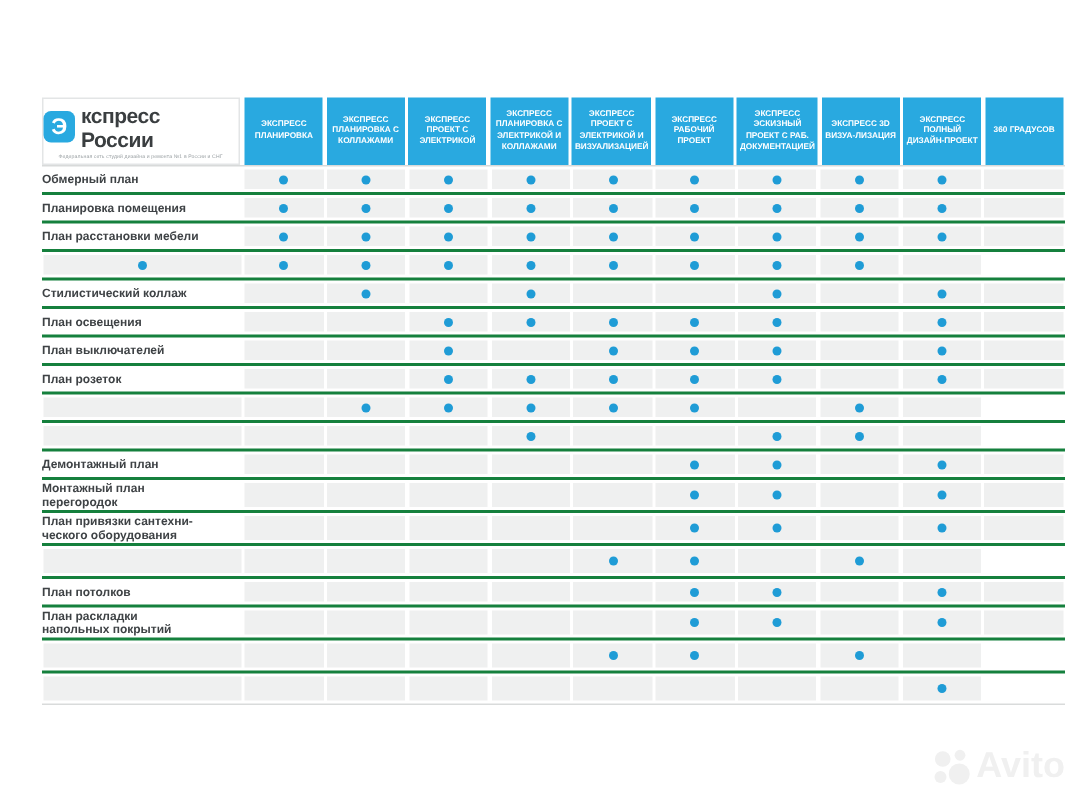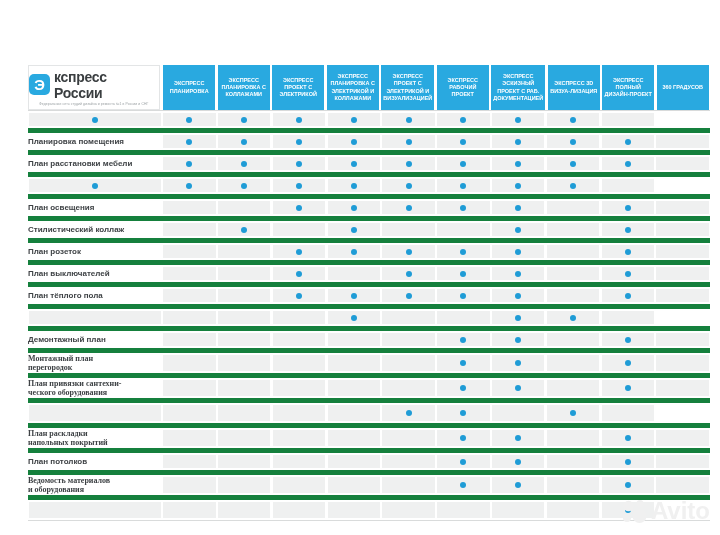--- a/index.html
+++ b/index.html
@@ -22,22 +22,22 @@
   .logo-text { font-size:14px; font-weight:700; color:#3A3E40; letter-spacing:-0.3px; }
   .logo-tagline { font-size:3.4px; color:#9AA0A3; letter-spacing:0.1px; }
   .hcell { padding:0 1.25px; box-sizing:border-box; height:100%; }
   .hcell-bg { background:var(--accent); color:#fff; height:100%; box-sizing:border-box;
               display:flex; align-items:center; justify-content:center; text-align:center;
               font-size:5.5px; line-height:1.3; font-weight:700; text-transform:uppercase; padding:2px; }
 
   
   .tbody { border-top:1px solid #D8DADA; border-bottom:1px solid #D9DBDB; }
   .trow { height:17px; }
-  .trow.tall { height:20px;font-family:Liberation Serif, serif; }
-  .trow:not(:first-child) { border-top:5px solid #15803d; }
+  .trow.tall { height:20px; }
+  .trow:not(:first-child) { border-top:2px solid #15803d; }
   .label-cell { display:flex; align-items:center; font-size:8px; font-weight:700; color:#3E4245;
                 white-space:pre-line; line-height:1.18; padding-right:4px; box-sizing:border-box; }
   .dcell { padding:2px 1.25px; box-sizing:border-box; height:100%; }
   .dcell-bg { background:#EFF0F0; height:100%; display:flex; align-items:center; justify-content:center; }
   .dot { width:6px; height:6px; border-radius:50%; background:var(--dot); }
 
   
   .footnote { position:absolute; left:160px; top:437px; font-size:7.5px; font-weight:700; color:#3E4245; }
   .footnote .hl { color:var(--accent); }
 
@@ -91,20 +91,21 @@
           <div class="hcell-bg">ЭКСПРЕСС ПОЛНЫЙ ДИЗАЙН-ПРОЕКТ</div>
         </div>
         <div class="hcell">
           <div class="hcell-bg">360 ГРАДУСОВ</div>
         </div>
       </div>
 
     <div class="tbody">
 
     <div class="grid-row trow">
+          <div class="label-cell">Обмерный план</div>
           <div class="dcell">
             <div class="dcell-bg" style="background: rgb(239, 240, 240);">
               <span class="dot"></span>
             </div>
           </div>
           <div class="dcell">
             <div class="dcell-bg" style="background: rgb(239, 240, 240);">
               <span class="dot"></span>
             </div>
           </div>
@@ -293,20 +294,61 @@
           <div class="dcell">
             <div class="dcell-bg" style="background: rgb(239, 240, 240);">
               <span class="dot"></span>
             </div>
           </div>
           <div class="dcell">
             <div class="dcell-bg" style="background: rgb(239, 240, 240);"></div>
           </div>
         </div>
         <div class="grid-row trow">
+          <div class="label-cell">Стилистический коллаж</div>
+          <div class="dcell">
+            <div class="dcell-bg" style="background: rgb(239, 240, 240);"></div>
+          </div>
+          <div class="dcell">
+            <div class="dcell-bg" style="background: rgb(239, 240, 240);">
+              <span class="dot"></span>
+            </div>
+          </div>
+          <div class="dcell">
+            <div class="dcell-bg" style="background: rgb(239, 240, 240);"></div>
+          </div>
+          <div class="dcell">
+            <div class="dcell-bg" style="background: rgb(239, 240, 240);">
+              <span class="dot"></span>
+            </div>
+          </div>
+          <div class="dcell">
+            <div class="dcell-bg" style="background: rgb(239, 240, 240);"></div>
+          </div>
+          <div class="dcell">
+            <div class="dcell-bg" style="background: rgb(239, 240, 240);"></div>
+          </div>
+          <div class="dcell">
+            <div class="dcell-bg" style="background: rgb(239, 240, 240);">
+              <span class="dot"></span>
+            </div>
+          </div>
+          <div class="dcell">
+            <div class="dcell-bg" style="background: rgb(239, 240, 240);"></div>
+          </div>
+          <div class="dcell">
+            <div class="dcell-bg" style="background: rgb(239, 240, 240);">
+              <span class="dot"></span>
+            </div>
+          </div>
+          <div class="dcell">
+            <div class="dcell-bg" style="background: rgb(239, 240, 240);"></div>
+          </div>
+        </div>
+        <div class="grid-row trow">
           <div class="label-cell">План освещения</div>
           <div class="dcell">
             <div class="dcell-bg" style="background: rgb(239, 240, 240);"></div>
           </div>
           <div class="dcell">
             <div class="dcell-bg" style="background: rgb(239, 240, 240);"></div>
           </div>
           <div class="dcell">
             <div class="dcell-bg" style="background: rgb(239, 240, 240);">
               <span class="dot"></span>
@@ -338,42 +380,44 @@
           <div class="dcell">
             <div class="dcell-bg" style="background: rgb(239, 240, 240);">
               <span class="dot"></span>
             </div>
           </div>
           <div class="dcell">
             <div class="dcell-bg" style="background: rgb(239, 240, 240);"></div>
           </div>
         </div>
         <div class="grid-row trow">
-          <div class="label-cell">Стилистический коллаж</div>
-          <div class="dcell">
-            <div class="dcell-bg" style="background: rgb(239, 240, 240);"></div>
-          </div>
-          <div class="dcell">
-            <div class="dcell-bg" style="background: rgb(239, 240, 240);">
-              <span class="dot"></span>
-            </div>
-          </div>
-          <div class="dcell">
-            <div class="dcell-bg" style="background: rgb(239, 240, 240);"></div>
-          </div>
-          <div class="dcell">
-            <div class="dcell-bg" style="background: rgb(239, 240, 240);">
-              <span class="dot"></span>
-            </div>
-          </div>
-          <div class="dcell">
-            <div class="dcell-bg" style="background: rgb(239, 240, 240);"></div>
-          </div>
-          <div class="dcell">
-            <div class="dcell-bg" style="background: rgb(239, 240, 240);"></div>
+          <div class="label-cell">План выключателей</div>
+          <div class="dcell">
+            <div class="dcell-bg" style="background: rgb(239, 240, 240);"></div>
+          </div>
+          <div class="dcell">
+            <div class="dcell-bg" style="background: rgb(239, 240, 240);"></div>
+          </div>
+          <div class="dcell">
+            <div class="dcell-bg" style="background: rgb(239, 240, 240);">
+              <span class="dot"></span>
+            </div>
+          </div>
+          <div class="dcell">
+            <div class="dcell-bg" style="background: rgb(239, 240, 240);"></div>
+          </div>
+          <div class="dcell">
+            <div class="dcell-bg" style="background: rgb(239, 240, 240);">
+              <span class="dot"></span>
+            </div>
+          </div>
+          <div class="dcell">
+            <div class="dcell-bg" style="background: rgb(239, 240, 240);">
+              <span class="dot"></span>
+            </div>
           </div>
           <div class="dcell">
             <div class="dcell-bg" style="background: rgb(239, 240, 240);">
               <span class="dot"></span>
             </div>
           </div>
           <div class="dcell">
             <div class="dcell-bg" style="background: rgb(239, 240, 240);"></div>
           </div>
           <div class="dcell">
@@ -424,64 +468,20 @@
           <div class="dcell">
             <div class="dcell-bg" style="background: rgb(239, 240, 240);">
               <span class="dot"></span>
             </div>
           </div>
           <div class="dcell">
             <div class="dcell-bg" style="background: rgb(239, 240, 240);"></div>
           </div>
         </div>
         <div class="grid-row trow">
-          <div class="label-cell">План выключателей</div>
-          <div class="dcell">
-            <div class="dcell-bg" style="background: rgb(239, 240, 240);"></div>
-          </div>
-          <div class="dcell">
-            <div class="dcell-bg" style="background: rgb(239, 240, 240);"></div>
-          </div>
-          <div class="dcell">
-            <div class="dcell-bg" style="background: rgb(239, 240, 240);">
-              <span class="dot"></span>
-            </div>
-          </div>
-          <div class="dcell">
-            <div class="dcell-bg" style="background: rgb(239, 240, 240);"></div>
-          </div>
-          <div class="dcell">
-            <div class="dcell-bg" style="background: rgb(239, 240, 240);">
-              <span class="dot"></span>
-            </div>
-          </div>
-          <div class="dcell">
-            <div class="dcell-bg" style="background: rgb(239, 240, 240);">
-              <span class="dot"></span>
-            </div>
-          </div>
-          <div class="dcell">
-            <div class="dcell-bg" style="background: rgb(239, 240, 240);">
-              <span class="dot"></span>
-            </div>
-          </div>
-          <div class="dcell">
-            <div class="dcell-bg" style="background: rgb(239, 240, 240);"></div>
-          </div>
-          <div class="dcell">
-            <div class="dcell-bg" style="background: rgb(239, 240, 240);">
-              <span class="dot"></span>
-            </div>
-          </div>
-          <div class="dcell">
-            <div class="dcell-bg" style="background: rgb(239, 240, 240);"></div>
-          </div>
-        </div>
-        <div class="grid-row trow">
-          <div class="label-cell">План тёплого пола</div>
           <div class="dcell">
             <div class="dcell-bg" style="background: rgb(239, 240, 240);"></div>
           </div>
           <div class="dcell">
             <div class="dcell-bg" style="background: rgb(239, 240, 240);"></div>
           </div>
           <div class="dcell">
             <div class="dcell-bg" style="background: rgb(239, 240, 240);">
               <span class="dot"></span>
             </div>
@@ -706,20 +706,59 @@
           </div>
           <div class="dcell">
             <div class="dcell-bg" style="background: rgb(239, 240, 240);">
               <span class="dot"></span>
             </div>
           </div>
           <div class="dcell">
             <div class="dcell-bg" style="background: rgb(239, 240, 240);"></div>
           </div>
         </div>
+        <div class="grid-row trow">
+          <div class="label-cell">План потолков</div>
+          <div class="dcell">
+            <div class="dcell-bg" style="background: rgb(239, 240, 240);"></div>
+          </div>
+          <div class="dcell">
+            <div class="dcell-bg" style="background: rgb(239, 240, 240);"></div>
+          </div>
+          <div class="dcell">
+            <div class="dcell-bg" style="background: rgb(239, 240, 240);"></div>
+          </div>
+          <div class="dcell">
+            <div class="dcell-bg" style="background: rgb(239, 240, 240);"></div>
+          </div>
+          <div class="dcell">
+            <div class="dcell-bg" style="background: rgb(239, 240, 240);"></div>
+          </div>
+          <div class="dcell">
+            <div class="dcell-bg" style="background: rgb(239, 240, 240);">
+              <span class="dot"></span>
+            </div>
+          </div>
+          <div class="dcell">
+            <div class="dcell-bg" style="background: rgb(239, 240, 240);">
+              <span class="dot"></span>
+            </div>
+          </div>
+          <div class="dcell">
+            <div class="dcell-bg" style="background: rgb(239, 240, 240);"></div>
+          </div>
+          <div class="dcell">
+            <div class="dcell-bg" style="background: rgb(239, 240, 240);">
+              <span class="dot"></span>
+            </div>
+          </div>
+          <div class="dcell">
+            <div class="dcell-bg" style="background: rgb(239, 240, 240);"></div>
+          </div>
+        </div>
         <div class="grid-row trow tall">
           <div class="label-cell">План раскладки
 напольных покрытий</div>
           <div class="dcell">
             <div class="dcell-bg" style="background: rgb(239, 240, 240);"></div>
           </div>
           <div class="dcell">
             <div class="dcell-bg" style="background: rgb(239, 240, 240);"></div>
           </div>
           <div class="dcell">
@@ -746,62 +785,21 @@
           </div>
           <div class="dcell">
             <div class="dcell-bg" style="background: rgb(239, 240, 240);">
               <span class="dot"></span>
             </div>
           </div>
           <div class="dcell">
             <div class="dcell-bg" style="background: rgb(239, 240, 240);"></div>
           </div>
         </div>
-        <div class="grid-row trow">
-          <div class="label-cell">План потолков</div>
-          <div class="dcell">
-            <div class="dcell-bg" style="background: rgb(239, 240, 240);"></div>
-          </div>
-          <div class="dcell">
-            <div class="dcell-bg" style="background: rgb(239, 240, 240);"></div>
-          </div>
-          <div class="dcell">
-            <div class="dcell-bg" style="background: rgb(239, 240, 240);"></div>
-          </div>
-          <div class="dcell">
-            <div class="dcell-bg" style="background: rgb(239, 240, 240);"></div>
-          </div>
-          <div class="dcell">
-            <div class="dcell-bg" style="background: rgb(239, 240, 240);"></div>
-          </div>
-          <div class="dcell">
-            <div class="dcell-bg" style="background: rgb(239, 240, 240);">
-              <span class="dot"></span>
-            </div>
-          </div>
-          <div class="dcell">
-            <div class="dcell-bg" style="background: rgb(239, 240, 240);">
-              <span class="dot"></span>
-            </div>
-          </div>
-          <div class="dcell">
-            <div class="dcell-bg" style="background: rgb(239, 240, 240);"></div>
-          </div>
-          <div class="dcell">
-            <div class="dcell-bg" style="background: rgb(239, 240, 240);">
-              <span class="dot"></span>
-            </div>
-          </div>
-          <div class="dcell">
-            <div class="dcell-bg" style="background: rgb(239, 240, 240);"></div>
-          </div>
-        </div>
         <div class="grid-row trow tall">
-          <div class="label-cell">Ведомость материалов
-и оборудования</div>
           <div class="dcell">
             <div class="dcell-bg" style="background: rgb(239, 240, 240);"></div>
           </div>
           <div class="dcell">
             <div class="dcell-bg" style="background: rgb(239, 240, 240);"></div>
           </div>
           <div class="dcell">
             <div class="dcell-bg" style="background: rgb(239, 240, 240);"></div>
           </div>
           <div class="dcell">

